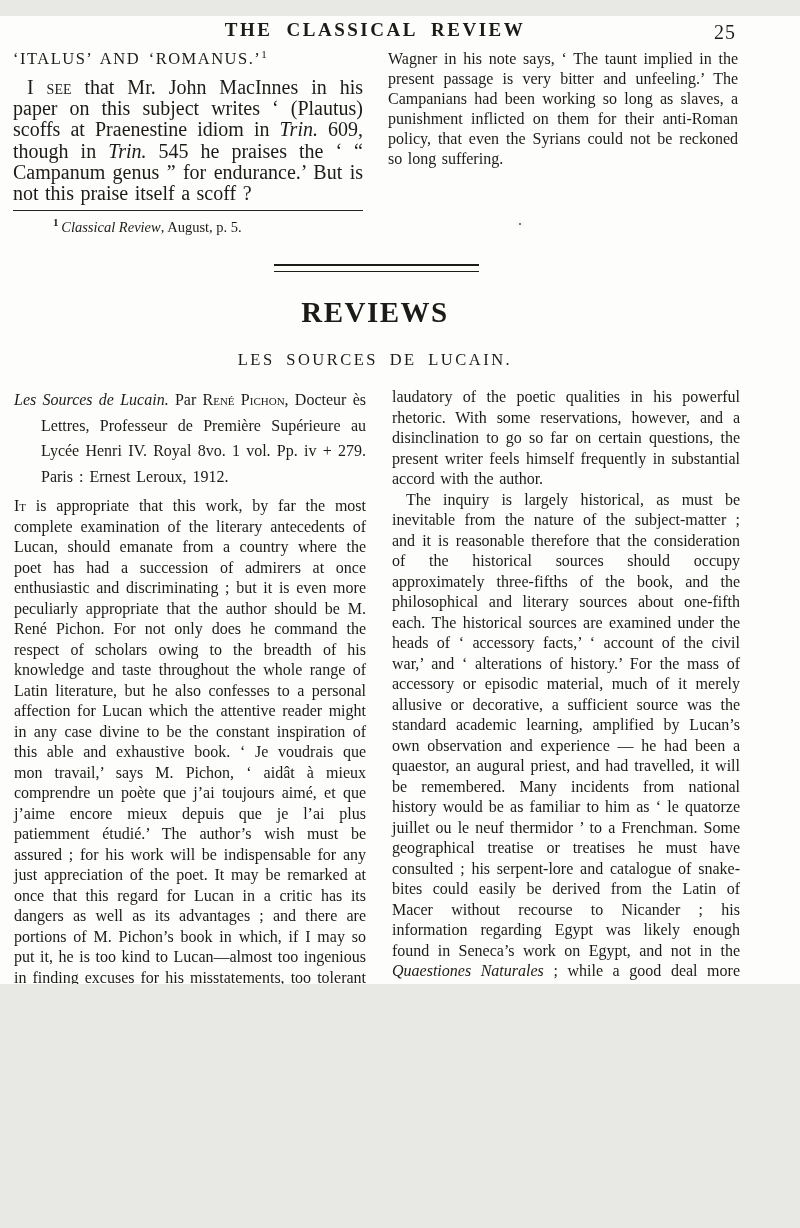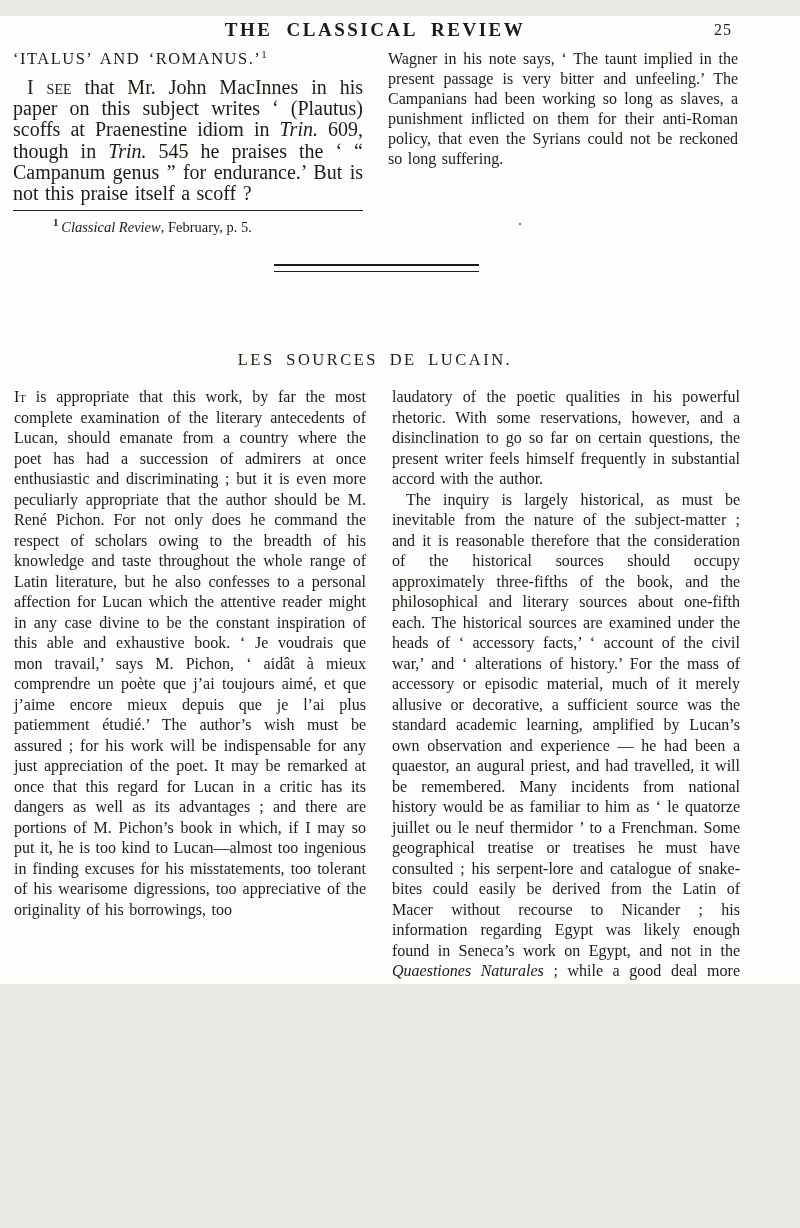--- a/index.html
+++ b/index.html
@@ -3,21 +3,21 @@
 <meta charset="utf-8">
 <style>
   html,body{margin:0;padding:0;background:#e8e8e4;}
   .page{
     position:relative;width:800px;height:968px;margin:16px auto;
     background:#fdfdfb;color:#1d1b18;overflow:hidden;
     font-family:Liberation Serif, serif;
   }
   .running-title{position:absolute;top:3px;left:20px;width:710px;margin:0;
     text-align:center;font-size:19px;font-weight:600;letter-spacing:2.5px;word-spacing:7px;}
-  .page-number{position:absolute;top:5px;left:714px;font-size:16px;letter-spacing:1px;}
+  .page-number{position:absolute;top:5px;left:714px;font-size:20px;letter-spacing:1px;}
 
   .col{position:absolute;text-align:justify;}
   .col-left-top{left:13px;top:32px;width:350px;}
   .col-right-top{left:388px;top:33px;width:350px;}
 
   .note-title{margin:0 0 7px 0;text-align:left;font-size:16.5px;line-height:22px;
     letter-spacing:1.5px;word-spacing:3px;font-weight:normal;}
   .note-body{margin:0;font-size:20px;line-height:21.2px;text-indent:14px;word-spacing:1.5px;}
   .footnote-rule{border:none;border-top:1.5px solid #24221f;margin:6px 0 0 0;width:100%;}
   .footnote{margin:7px 0 0 0;font-size:14.5px;line-height:19px;text-indent:40px;text-align:left;}
@@ -55,32 +55,34 @@
 
 <div class="page">
 
   <h1 class="running-title">THE CLASSICAL REVIEW</h1>
   <div class="page-number">25</div>
 
   <div class="col col-left-top">
     <h2 class="note-title"><span>‘ITALUS’ AND ‘ROMANUS.’</span><span class="sup">1</span></h2>
     <p class="note-body"><span>I </span><span class="sc">see</span><span> that Mr. John MacInnes in his paper on this subject writes ‘ (Plautus) scoffs at Praenestine idiom in </span><span class="i">Trin.</span><span> 609, though in </span><span class="i">Trin.</span><span> 545 he praises the ‘ “ Campanum genus ” for endurance.’ But is not this praise itself a scoff ?</span></p>
     <hr class="footnote-rule">
-    <p class="footnote"><span class="supb">1 </span><span class="i">Classical Review</span><span>, February, p. 5.</span></p>
+    <p class="footnote"><span class="supb">1 </span><span class="i">Classical Review</span><span>, August, p. 5.</span></p>
   </div>
 
   <div class="col col-right-top">
     <p class="top-right-body">Wagner in his note says, ‘ The taunt implied in the present passage is very bitter and unfeeling.’ The Campanians had been working so long as slaves, a punishment inflicted on them for their anti-Roman policy, that even the Syrians could not be reckoned so long suffering.</p>
   </div>
 
   <div class="section-divider"></div>
 
+  <h2 class="reviews-heading">REVIEWS</h2>
   <h3 class="review-title">LES SOURCES DE LUCAIN.</h3>
 
   <div class="col col-left-rev">
+    <p class="bib"><span class="i">Les Sources de Lucain.</span><span> Par </span><span class="sc">René Pichon</span><span>, Docteur ès Lettres, Professeur de Première Supérieure au Lycée Henri IV. Royal 8vo. 1 vol. Pp. iv + 279. Paris : Ernest Leroux, 1912.</span></p>
     <p class="review-body"><span class="sc">It</span><span> is appropriate that this work, by far the most complete examination of the literary antecedents of Lucan, should emanate from a country where the poet has had a succession of admirers at once enthusiastic and discriminating ; but it is even more peculiarly appropriate that the author should be M. René Pichon. For not only does he command the respect of scholars owing to the breadth of his knowledge and taste throughout the whole range of Latin literature, but he also confesses to a personal affection for Lucan which the attentive reader might in any case divine to be the constant inspiration of this able and exhaustive book. ‘ Je voudrais que mon travail,’ says M. Pichon, ‘ aidât à mieux comprendre un poète que j’ai toujours aimé, et que j’aime encore mieux depuis que je l’ai plus patiemment étudié.’ The author’s wish must be assured ; for his work will be indispensable for any just appreciation of the poet. It may be remarked at once that this regard for Lucan in a critic has its dangers as well as its advantages ; and there are portions of M. Pichon’s book in which, if I may so put it, he is too kind to Lucan—almost too ingenious in finding excuses for his misstatements, too tolerant of his wearisome digressions, too appreciative of the originality of his borrowings, too</span></p>
   </div>
 
   <div class="col col-right-rev">
     <p class="review-body">laudatory of the poetic qualities in his powerful rhetoric. With some reservations, however, and a disinclination to go so far on certain questions, the present writer feels himself frequently in substantial accord with the author.</p>
     <p class="review-body indent"><span>The inquiry is largely historical, as must be inevitable from the nature of the subject-matter ; and it is reasonable therefore that the consideration of the historical sources should occupy approximately three-fifths of the book, and the philosophical and literary sources about one-fifth each. The historical sources are examined under the heads of ‘ accessory facts,’ ‘ account of the civil war,’ and ‘ alterations of history.’ For the mass of accessory or episodic material, much of it merely allusive or decorative, a sufficient source was the standard academic learning, amplified by Lucan’s own observation and experience — he had been a quaestor, an augural priest, and had travelled, it will be remembered. Many incidents from national history would be as familiar to him as ‘ le quatorze juillet ou le neuf thermidor ’ to a Frenchman. Some geographical treatise or treatises he must have consulted ; his serpent-lore and catalogue of snake-bites could easily be derived from the Latin of Macer without recourse to Nicander ; his information regarding Egypt was likely enough found in Seneca’s work on Egypt, and not in the </span><span class="i">Quaestiones Naturales</span><span> ; while a good deal more came from the writer to whom he owed his main theme—Livy. Thus it is a commendable suggestion that Lucan’s</span></p>
   </div>
 
   <div class="speck speck-a"></div>
   <div class="speck speck-b"></div>

